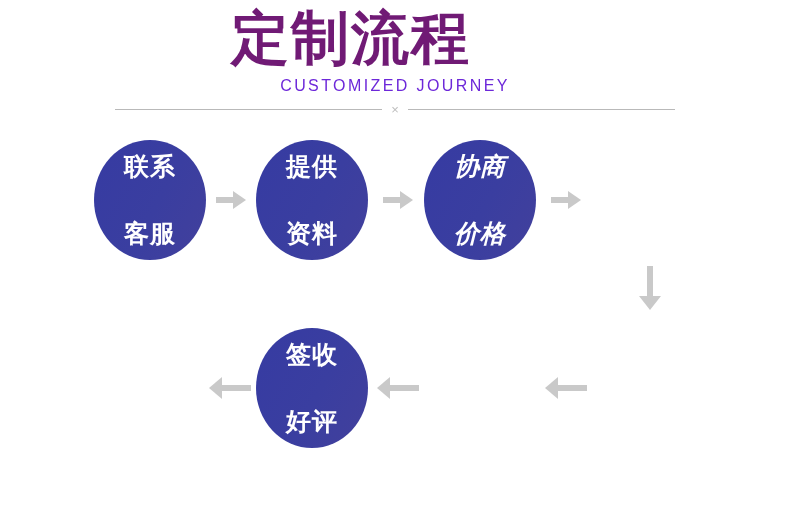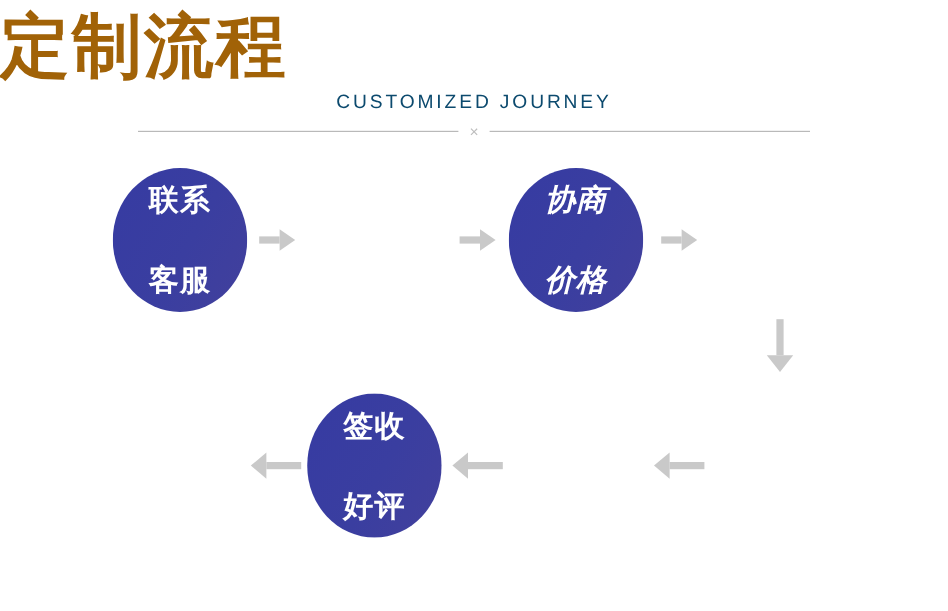--- a/index.html
+++ b/index.html
@@ -21,38 +21,38 @@
     left: 0;
     top: 0;
     width: 790px;
     height: 128px;
   }
   .page-title {
     position: absolute;
     left: 0;
     top: 4px;
     width: 702px;
-    text-align: left;
+    text-align: center;
     font-size: 58px;
     line-height: 68px;
     font-weight: bold;
-    color: #a16207;
+    color: #701a75;
     letter-spacing: 2px;
     font-family: "DejaVu Sans", "Liberation Sans", sans-serif;
   }
   .page-subtitle {
     position: absolute;
     left: 0;
     top: 76px;
     width: 790px;
     text-align: center;
     font-size: 16px;
     line-height: 20px;
     font-weight: normal;
-    color: #0c4a6e;
+    color: #6d28d9;
     letter-spacing: 2.4px;
   }
   .divider {
     position: absolute;
     left: 115px;
     top: 100px;
     width: 560px;
     height: 18px;
     display: flex;
     align-items: center;
@@ -195,20 +195,24 @@
   <div class="node pos-1">
     <span class="line">联系</span>
     <span class="line">客服</span>
   </div>
 
   <div class="arrow-h arrow-right arrow-top" id="arrow-t1">
     <span class="shaft"></span>
     <span class="head"></span>
   </div>
 
+  <div class="node pos-2">
+    <span class="line">提供</span>
+    <span class="line">资料</span>
+  </div>
 
   <div class="arrow-h arrow-right arrow-top" id="arrow-t2">
     <span class="shaft"></span>
     <span class="head"></span>
   </div>
 
   <div class="node pos-3">
     <span class="line">协商</span>
     <span class="line">价格</span>
   </div>

